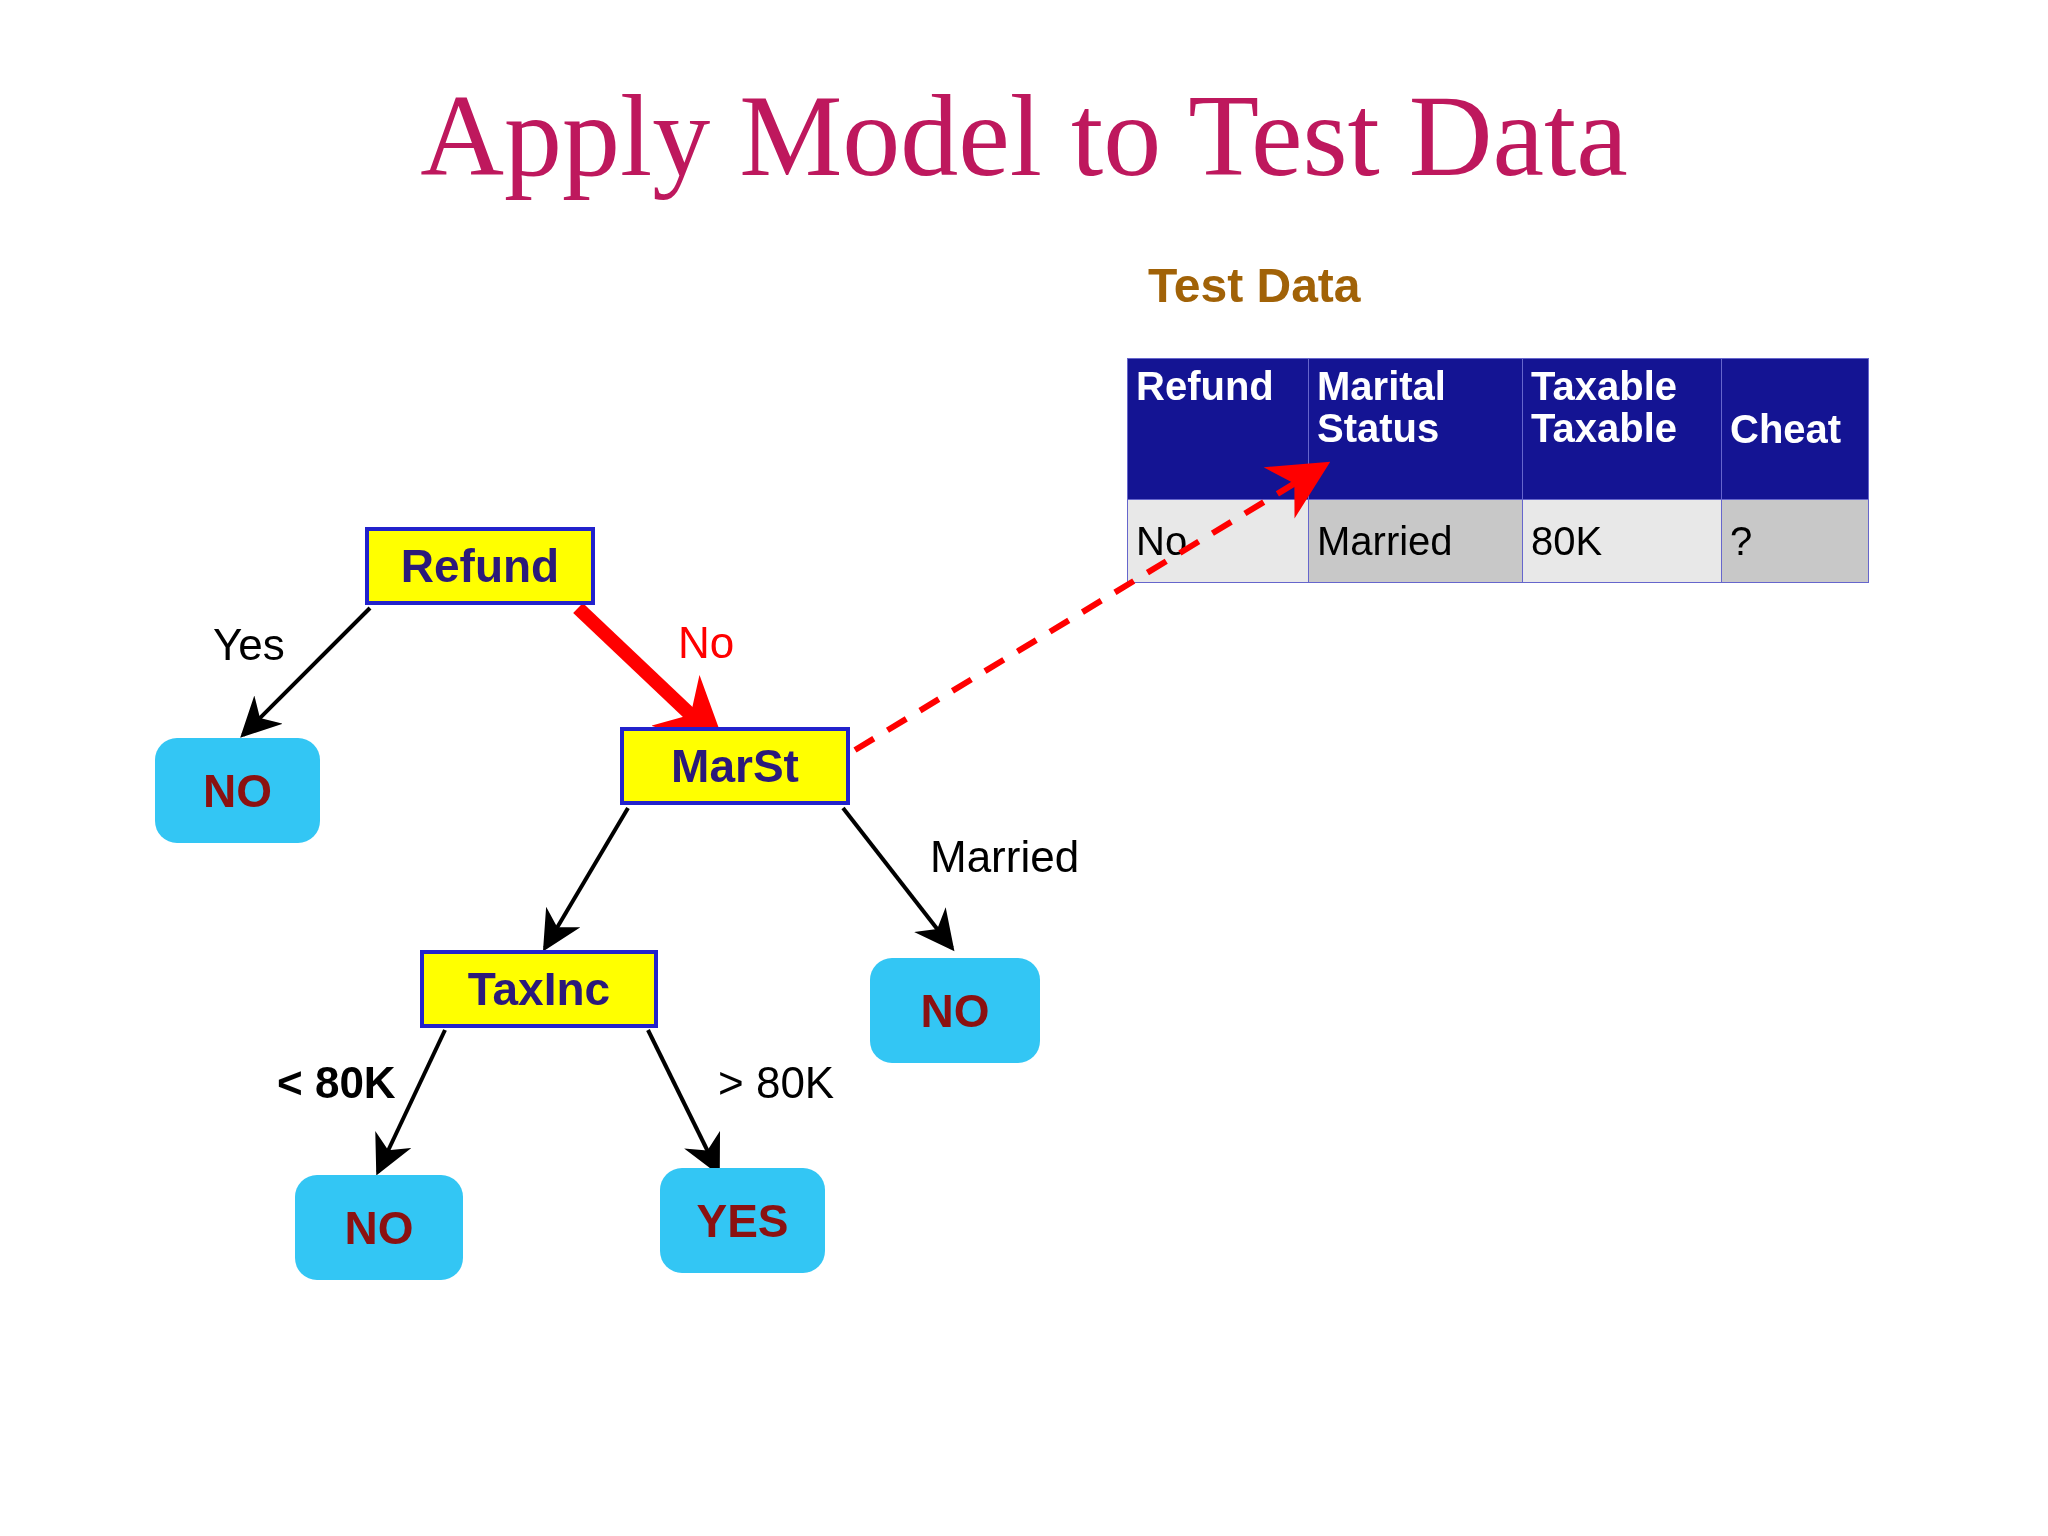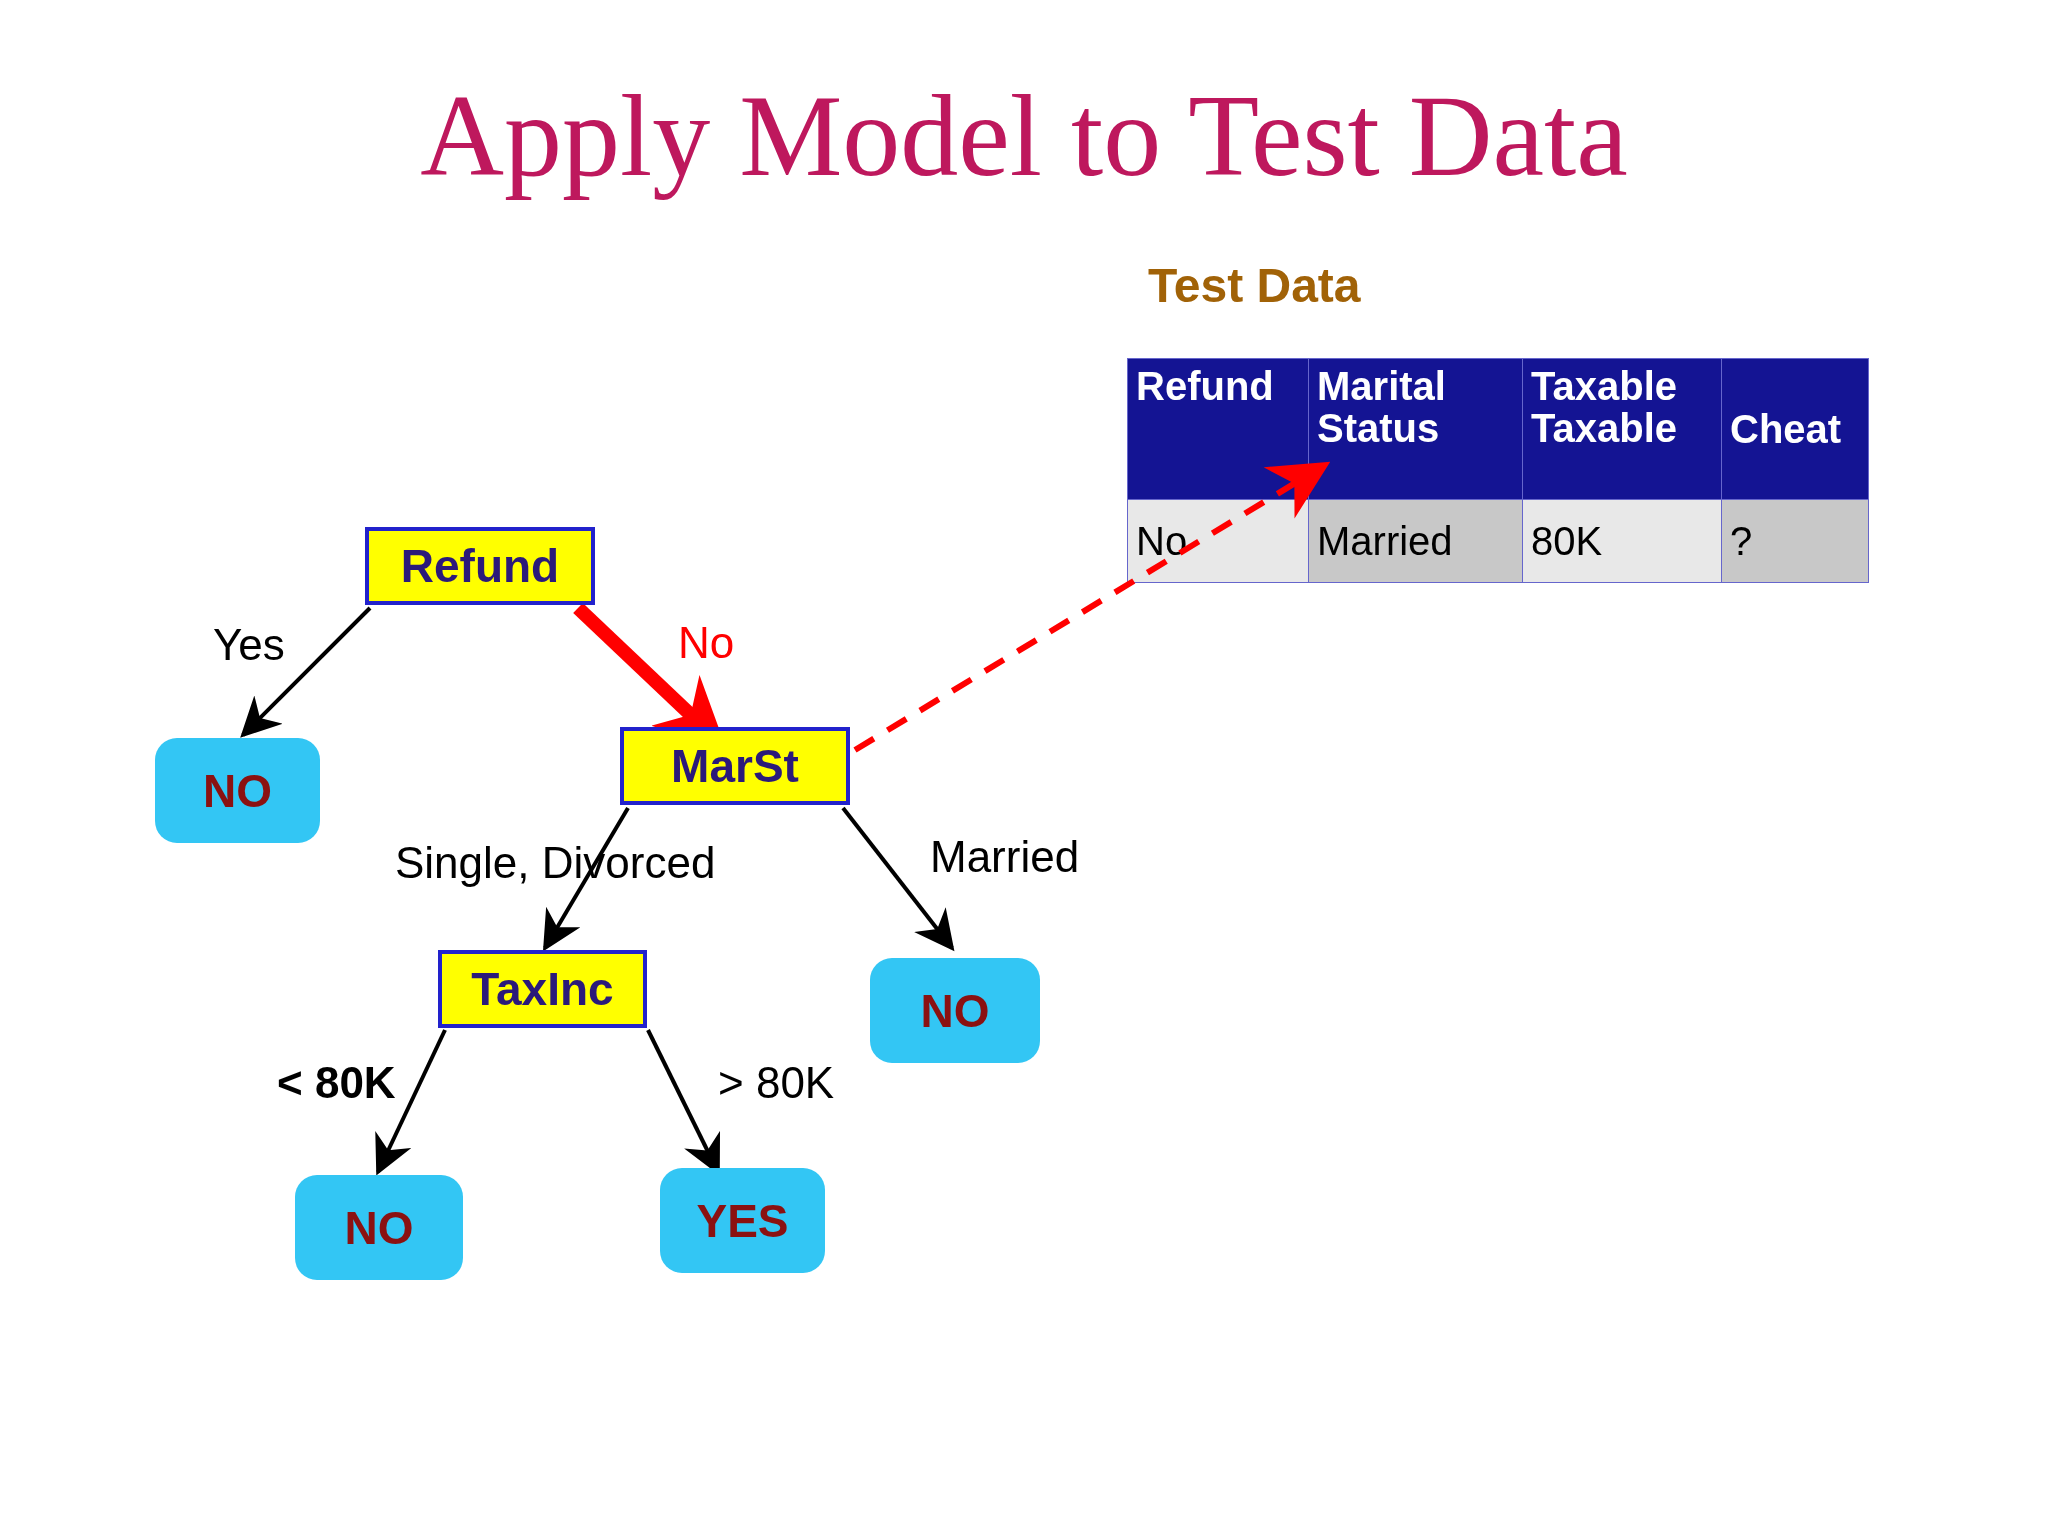--- a/index.html
+++ b/index.html
@@ -209,35 +209,34 @@
     <line x1="648" y1="1030" x2="718" y2="1172" stroke="#000000" stroke-width="4" marker-end="url(#arrow-black)"></line>
 
     
     <line x1="855" y1="750" x2="1320" y2="468" stroke="#ff0000" stroke-width="6" stroke-dasharray="22,16" marker-end="url(#arrow-red-dash)"></line>
   </svg>
 
   <div class="node-internal" style="left:365px; top:527px; width:230px; height:78px;">Refund</div>
 
   <div class="node-internal" style="left:620px; top:727px; width:230px; height:78px;">MarSt</div>
 
-  <div class="node-internal" style="left:438px; top:950px; width:209px; height:78px;">TaxInc</div>
+  <div class="node-internal" style="left:420px; top:950px; width:238px; height:78px;">TaxInc</div>
 
   <div class="node-leaf" style="left:155px; top:738px; width:165px; height:105px;">NO</div>
 
   <div class="node-leaf" style="left:870px; top:958px; width:170px; height:105px;">NO</div>
 
   <div class="node-leaf" style="left:295px; top:1175px; width:168px; height:105px;">NO</div>
 
   <div class="node-leaf" style="left:660px; top:1168px; width:165px; height:105px;">YES</div>
 
   <div class="edge-label" style="left:213px; top:620px;">Yes</div>
 
   <div class="edge-label red" style="left:678px; top:618px;">No</div>
 
-  <div class="edge-label" style="left:395px; top:838px;">Single, Divorced</div>
 
   <div class="edge-label" style="left:930px; top:832px;">Married</div>
 
   <div class="edge-label" style="left:277px; top:1058px;font-weight:bold;">&lt; 80K</div>
 
   <div class="edge-label" style="left:718px; top:1058px;">&gt; 80K</div>
 
 </div>
 
 </body></html>

